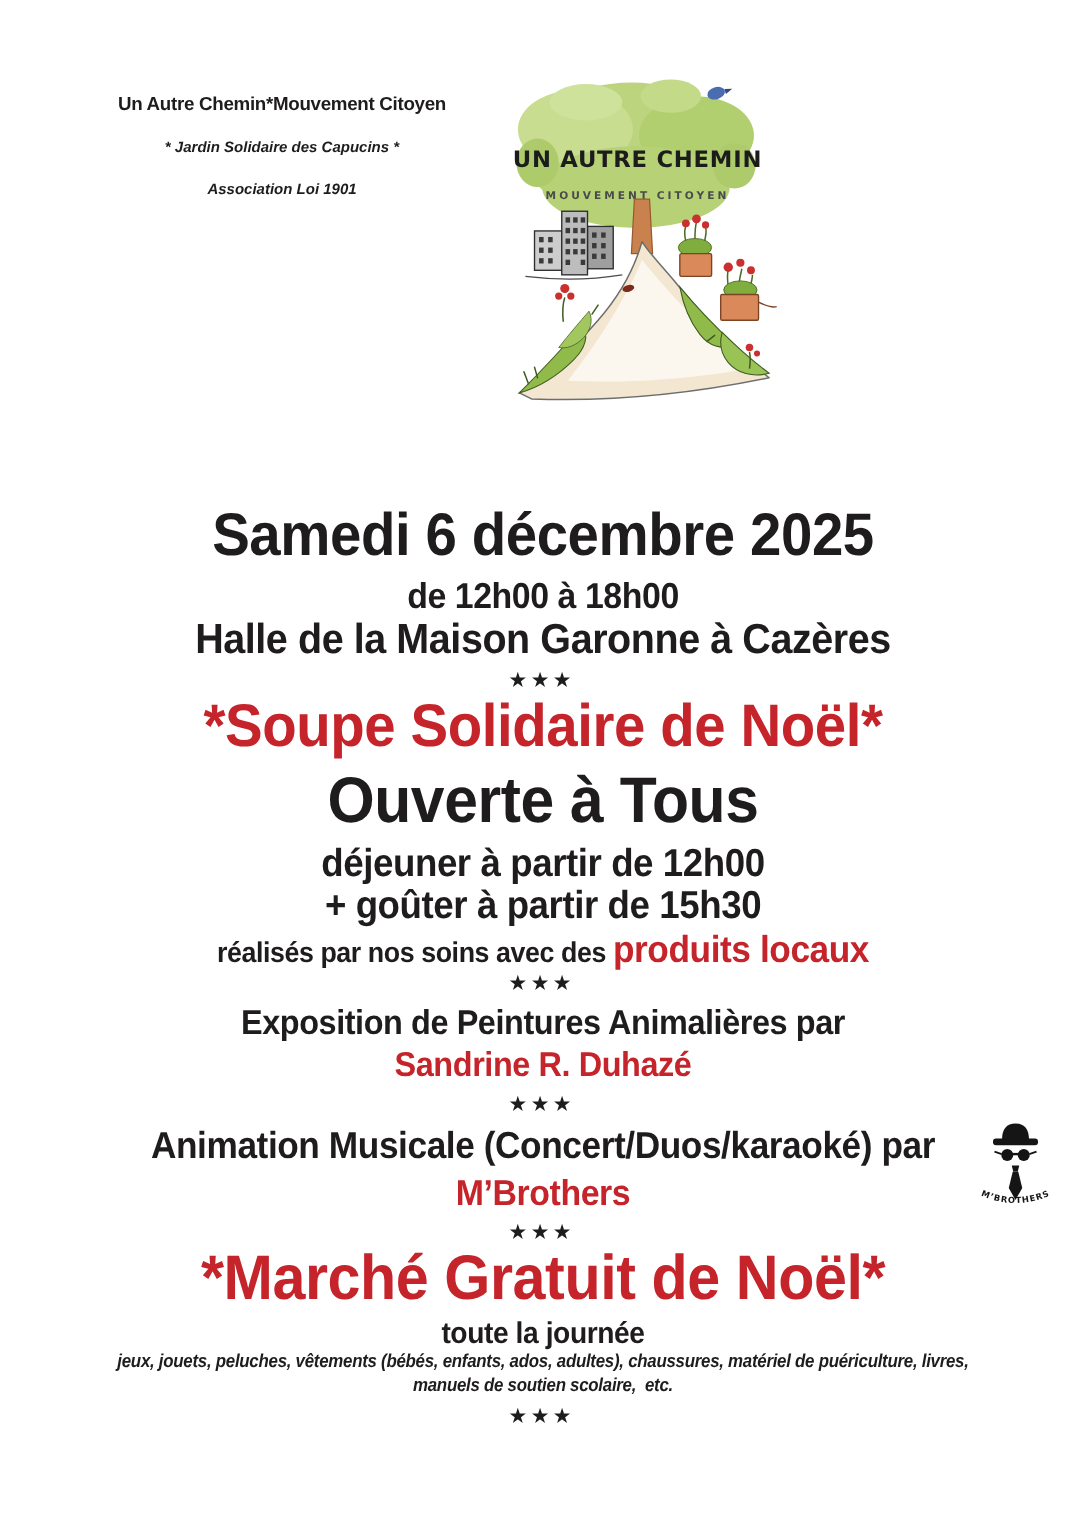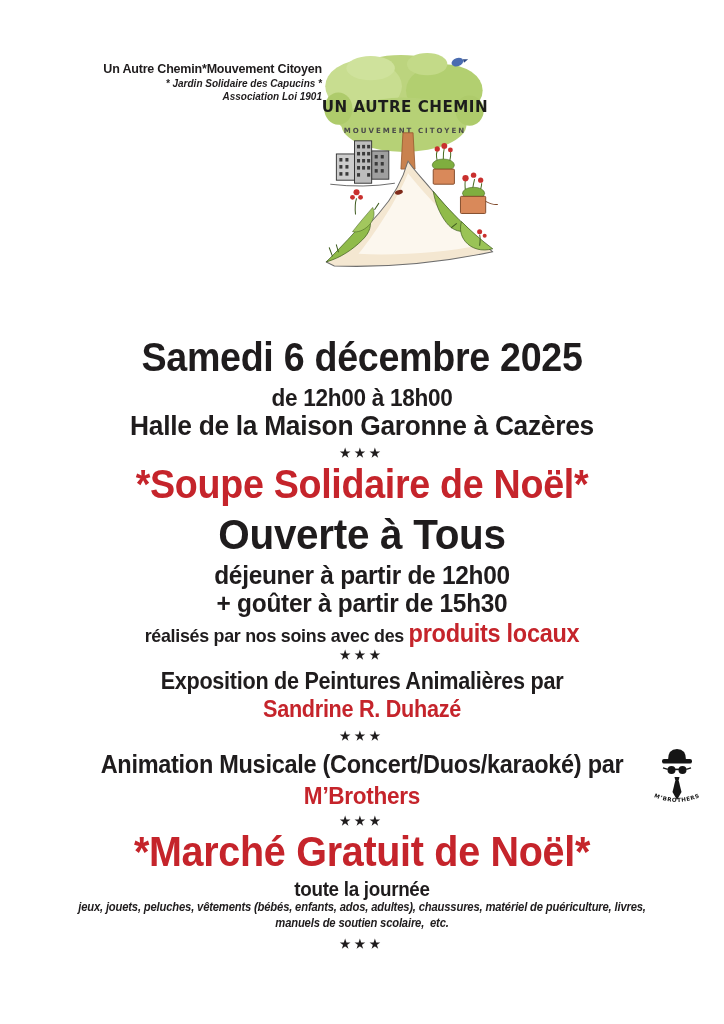--- a/index.html
+++ b/index.html
@@ -11,26 +11,26 @@
     position:relative;
     width:724px;height:1024px;
     background:#ffffff;
     overflow:hidden;
     font-family:"Liberation Sans", sans-serif;
     color:var(--ink);
   }
   
   .assoc{
     position:absolute;top:62px;left:54px;width:268px;
-    text-align:right;line-height:1.2;
+    text-align:center;line-height:1.2;
   }
   .a1{font-size:12.5px;font-weight:bold;letter-spacing:-0.2px;}
-  .a2{font-size:10px;font-weight:bold;font-style:italic;margin-top:1px;}
-  
-  .logo{position:absolute;left:308px;top:48px;width:202px;height:222px;}
+  .a2{font-size:10px;font-weight:bold;font-style:italic;margin-top:16px;}
+  
+  .logo{position:absolute;left:328px;top:48px;width:202px;height:222px;}
   .logo svg{width:100%;height:100%;display:block;}
   
   .line{
     position:absolute;left:0;right:0;
     text-align:center;font-weight:bold;line-height:1.05;
     transform:scaleX(0.94);
     letter-spacing:-0.3px;
     white-space:pre-wrap;
   }
   .red{color:var(--red);}

